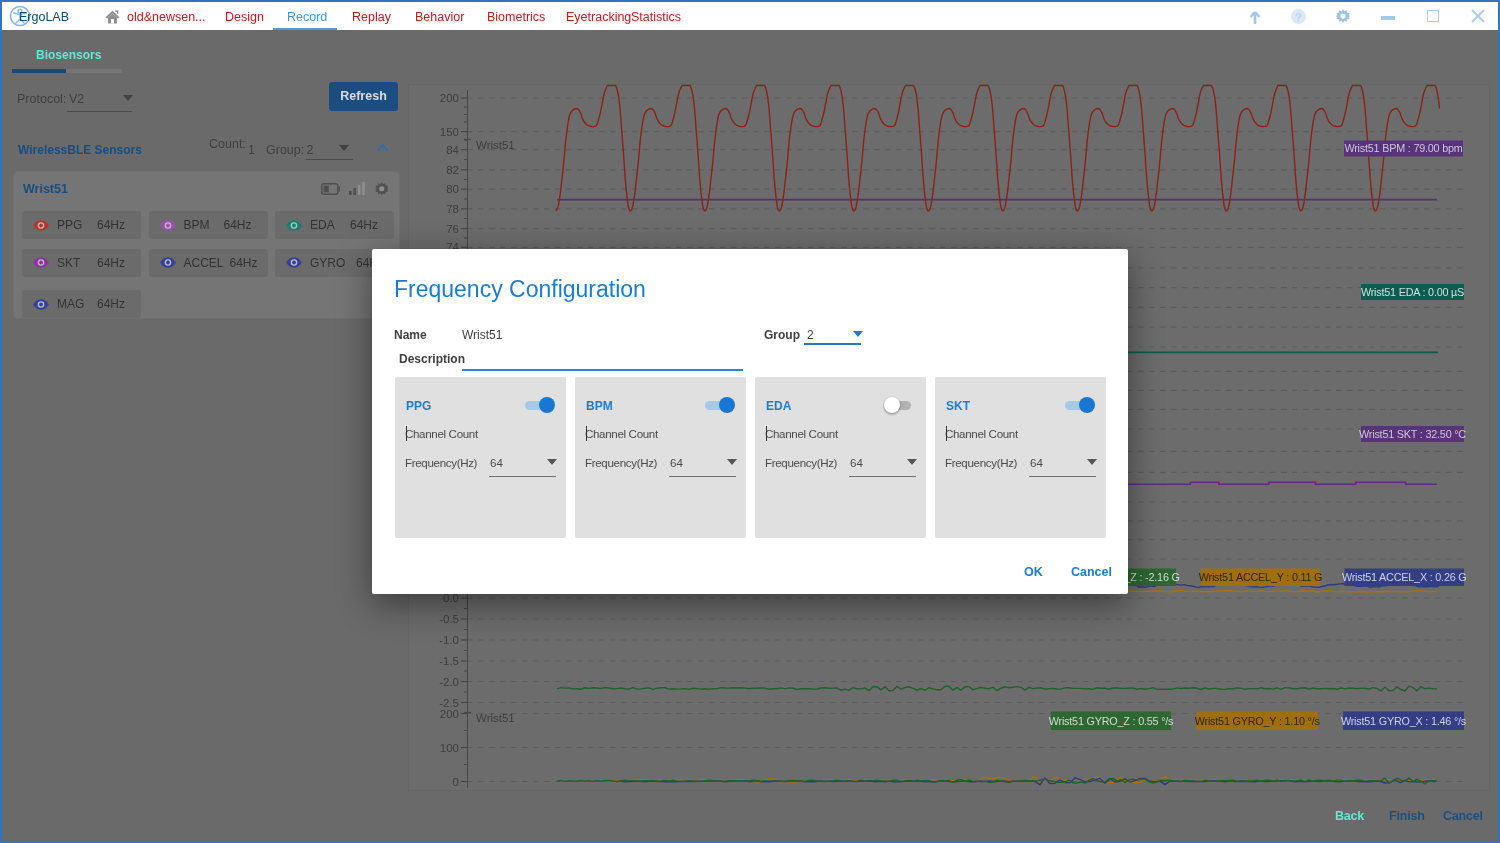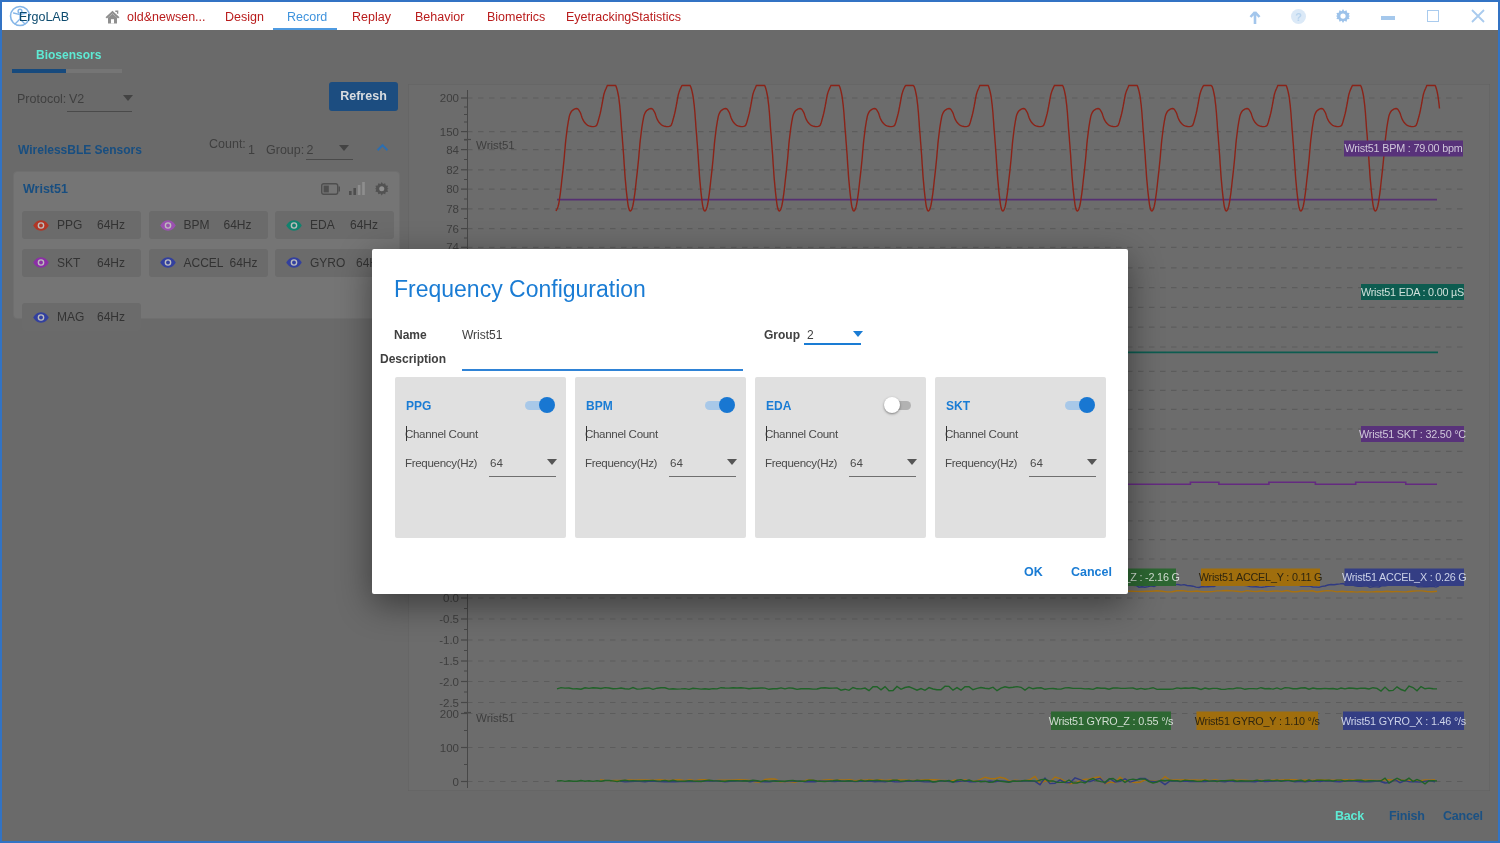--- a/index.html
+++ b/index.html
@@ -177,21 +177,21 @@
         </div>
         <div class="chip" style="left:261px;top:76.5px">
           <svg width="16" height="11" viewBox="0 0 16 11" style="margin-right:8px">
             <path d="M8 0.3 C11.8 0.3 14.6 3.2 15.6 5.5 C14.6 7.8 11.8 10.7 8 10.7 C4.2 10.7 1.4 7.8 0.4 5.5 C1.4 3.2 4.2 0.3 8 0.3 Z" fill="#33409e"></path>
             <circle cx="8" cy="5.5" r="3.3" fill="#bdbdbd"></circle>
             <circle cx="8" cy="5.5" r="1.9" fill="#33409e"></circle>
           </svg>
           <span class="cname" style="width:46px">GYRO</span>
           <span class="cfreq">64Hz</span>
         </div>
-        <div class="chip" style="left:8px;top:131px">
+        <div class="chip" style="left:8px;top:118px">
           <svg width="16" height="11" viewBox="0 0 16 11" style="margin-right:8px">
             <path d="M8 0.3 C11.8 0.3 14.6 3.2 15.6 5.5 C14.6 7.8 11.8 10.7 8 10.7 C4.2 10.7 1.4 7.8 0.4 5.5 C1.4 3.2 4.2 0.3 8 0.3 Z" fill="#33409e"></path>
             <circle cx="8" cy="5.5" r="3.3" fill="#bdbdbd"></circle>
             <circle cx="8" cy="5.5" r="1.9" fill="#33409e"></circle>
           </svg>
           <span class="cname" style="width:40px">MAG</span>
           <span class="cfreq">64Hz</span>
         </div>
     </div>
     <div id="chartwrap"><svg id="charts" width="1082" height="707" viewBox="0 0 1082 707">
@@ -324,21 +324,21 @@
   <div class="wb" style="left:0;top:0;width:2px;height:843px"></div>
   <div class="wb" style="left:1498px;top:0;width:2px;height:843px"></div>
   <div id="modal">
     <div id="mtitle">Frequency Configuration</div>
     <span class="mlab" style="left:22px;top:79px">Name</span>
     <span class="mval" style="left:90px;top:79px">Wrist51</span>
     <span class="mlab" style="left:392px;top:79px">Group</span>
     <span class="mval" style="left:435px;top:79px">2</span>
     <div id="grp-tri"></div>
     <div id="grp-under"></div>
-    <span class="mlab" style="left:8px;top:103px">Description</span>
+    <span class="mlab" style="left:27px;top:103px">Description</span>
     <div id="desc-under"></div>
     <div class="mcard" style="left:22.5px">
   <span class="mtitle">PPG</span>
         <div class="tog">
           <div class="track on"></div>
           <div class="knob on"></div>
         </div>
   <div class="mrow1"><span class="caret"></span>Channel Count</div>
   <div class="mrow2">Frequency(Hz)<span class="fval">64</span><span class="tri"></span></div>
   <div class="funder"></div>

